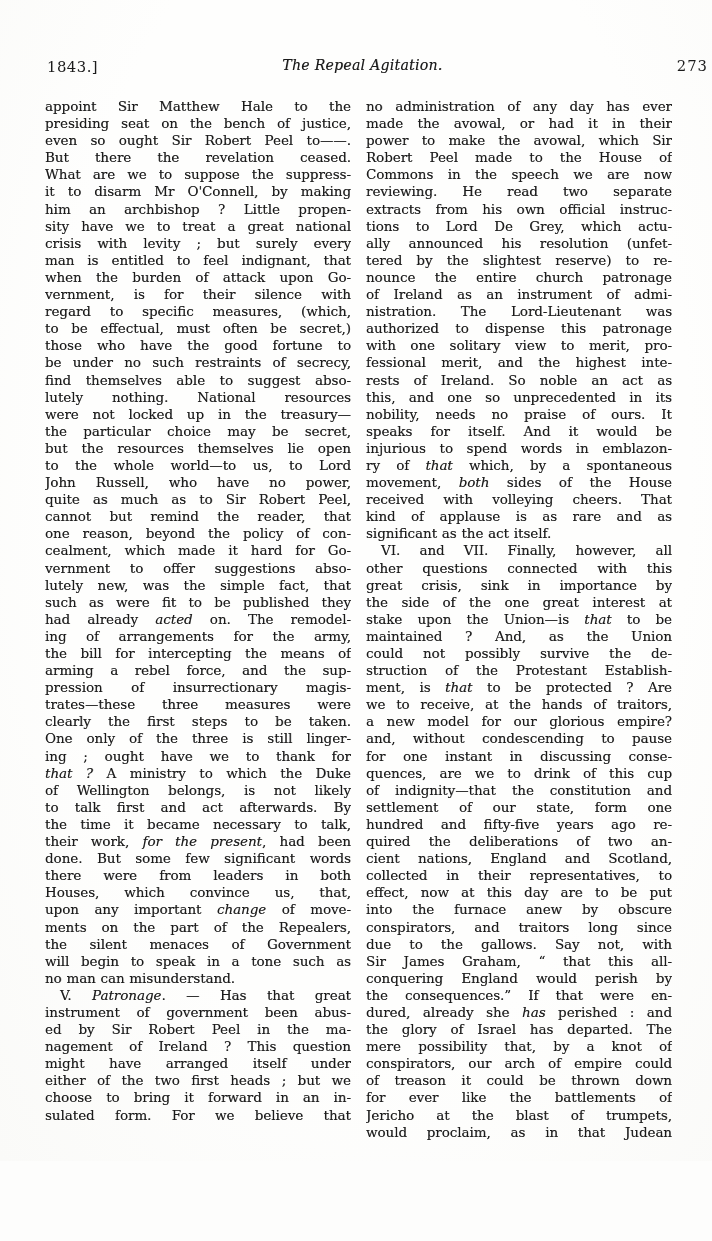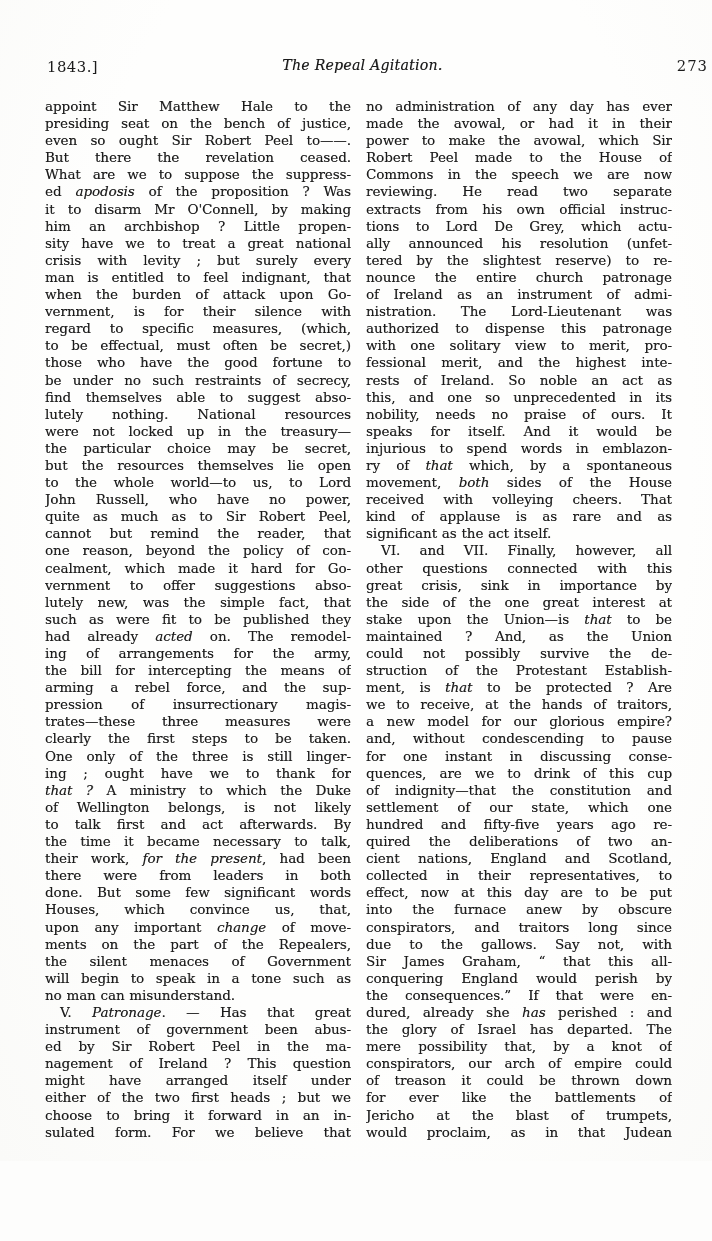--- a/index.html
+++ b/index.html
@@ -63,21 +63,20 @@
     <span class="page-title">The Repeal Agitation.</span>
     <span class="page-number">273</span>
   </div>
   <div class="columns">
     <div class="col">
         <div class="line">appoint Sir Matthew Hale to the</div>
         <div class="line">presiding seat on the bench of justice,</div>
         <div class="line">even so ought Sir Robert Peel to——.</div>
         <div class="line">But there the revelation ceased.</div>
         <div class="line">What are we to suppose the suppress-</div>
-        <div class="line">ed <em>apodosis</em> of the proposition ? Was</div>
         <div class="line">it to disarm Mr O'Connell, by making</div>
         <div class="line">him an archbishop ? Little propen-</div>
         <div class="line">sity have we to treat a great national</div>
         <div class="line">crisis with levity ; but surely every</div>
         <div class="line">man is entitled to feel indignant, that</div>
         <div class="line">when the burden of attack upon Go-</div>
         <div class="line">vernment, is for their silence with</div>
         <div class="line">regard to specific measures, (which,</div>
         <div class="line">to be effectual, must often be secret,)</div>
         <div class="line">those who have the good fortune to</div>
@@ -103,22 +102,22 @@
         <div class="line">pression of insurrectionary magis-</div>
         <div class="line">trates—these three measures were</div>
         <div class="line">clearly the first steps to be taken.</div>
         <div class="line">One only of the three is still linger-</div>
         <div class="line">ing ; ought have we to thank for</div>
         <div class="line"><em>that ?</em> A ministry to which the Duke</div>
         <div class="line">of Wellington belongs, is not likely</div>
         <div class="line">to talk first and act afterwards. By</div>
         <div class="line">the time it became necessary to talk,</div>
         <div class="line">their work, <em>for the present</em>, had been</div>
+        <div class="line">done. But some few significant words</div>
         <div class="line">there were from leaders in both</div>
-        <div class="line">done. But some few significant words</div>
         <div class="line">Houses, which convince us, that,</div>
         <div class="line">upon any important <em>change</em> of move-</div>
         <div class="line">ments on the part of the Repealers,</div>
         <div class="line">the silent menaces of Government</div>
         <div class="line">will begin to speak in a tone such as</div>
         <div class="line para-end">no man can misunderstand.</div>
         <div class="line indent">V. <em>Patronage</em>. — Has that great</div>
         <div class="line">instrument of government been abus-</div>
         <div class="line">ed by Sir Robert Peel in the ma-</div>
         <div class="line">nagement of Ireland ? This question</div>
@@ -162,21 +161,21 @@
         <div class="line">maintained ? And, as the Union</div>
         <div class="line">could not possibly survive the de-</div>
         <div class="line">struction of the Protestant Establish-</div>
         <div class="line">ment, is <em>that</em> to be protected ? Are</div>
         <div class="line">we to receive, at the hands of traitors,</div>
         <div class="line">a new model for our glorious empire?</div>
         <div class="line">and, without condescending to pause</div>
         <div class="line">for one instant in discussing conse-</div>
         <div class="line">quences, are we to drink of this cup</div>
         <div class="line">of indignity—that the constitution and</div>
-        <div class="line">settlement of our state, which one</div>
+        <div class="line">settlement of our state, form one</div>
         <div class="line">hundred and fifty-five years ago re-</div>
         <div class="line">quired the deliberations of two an-</div>
         <div class="line">cient nations, England and Scotland,</div>
         <div class="line">collected in their representatives, to</div>
         <div class="line">effect, now at this day are to be put</div>
         <div class="line">into the furnace anew by obscure</div>
         <div class="line">conspirators, and traitors long since</div>
         <div class="line">due to the gallows. Say not, with</div>
         <div class="line">Sir James Graham, “ that this all-</div>
         <div class="line">conquering England would perish by</div>

